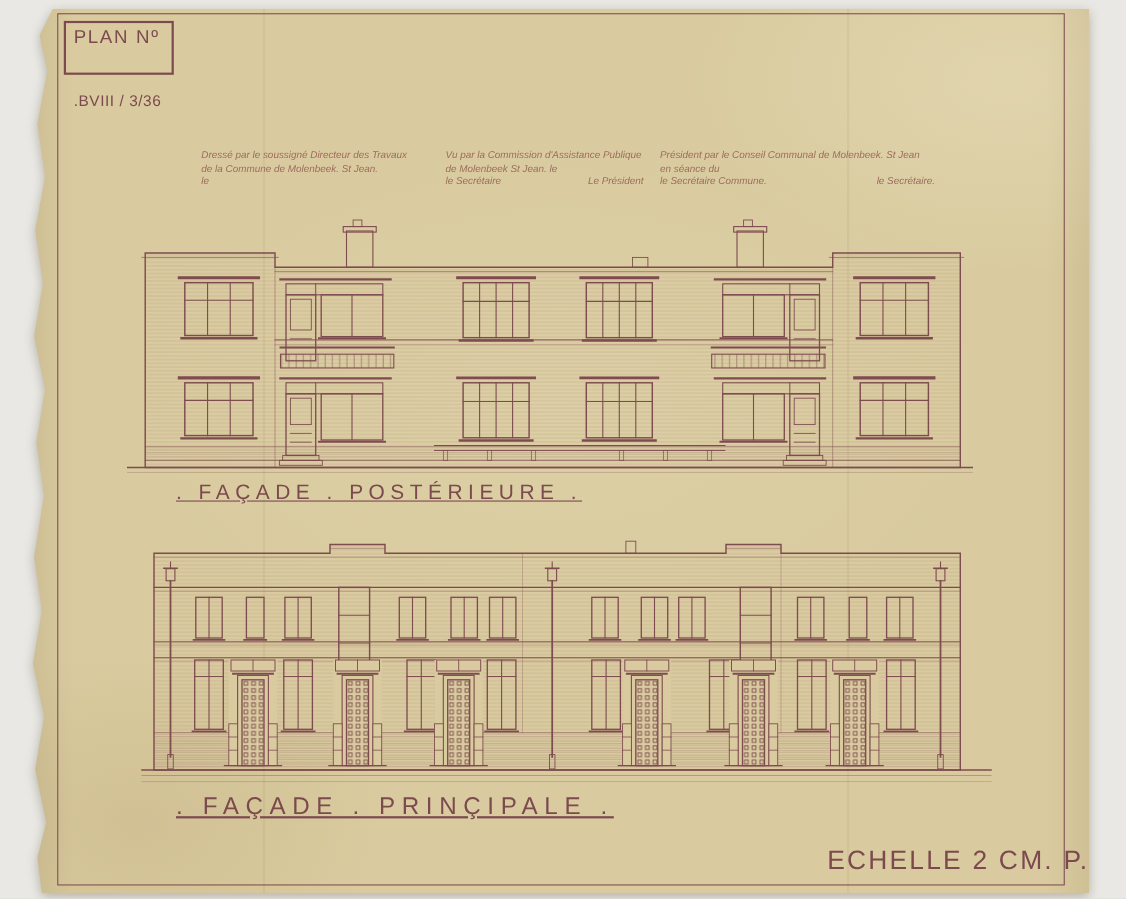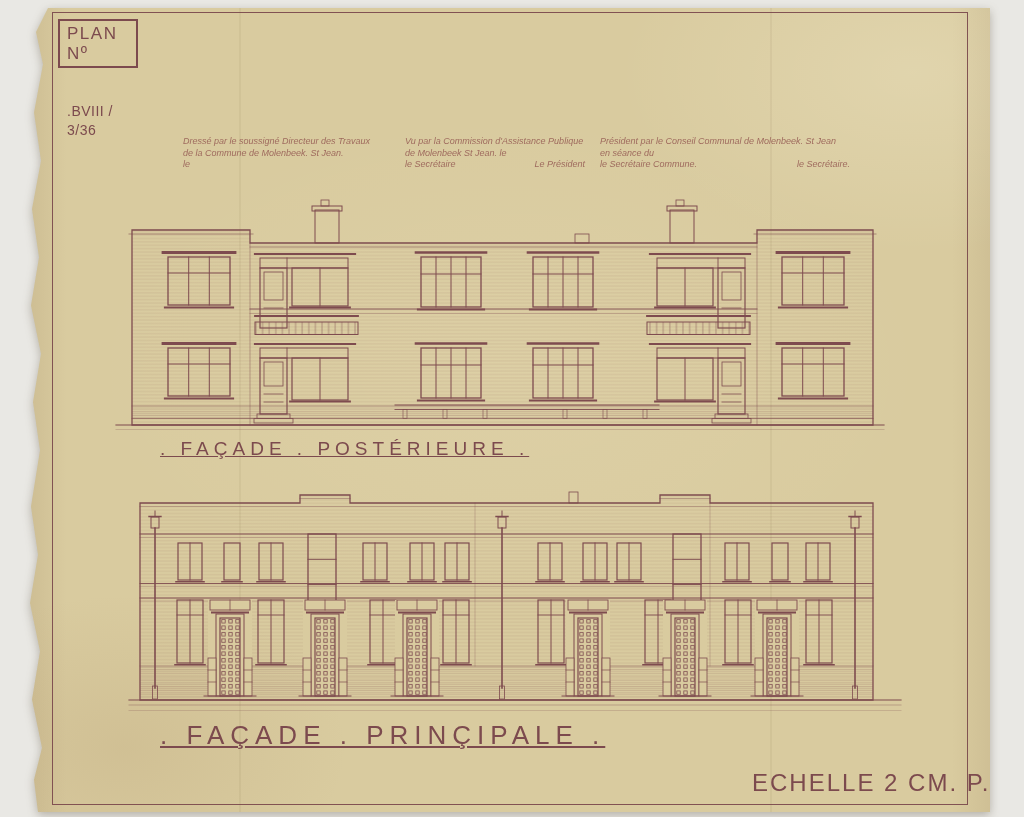--- a/index.html
+++ b/index.html
@@ -12,41 +12,41 @@
       radial-gradient(ellipse 320px 220px at 10% 92%, rgba(146,110,70,.12), rgba(146,110,70,0) 70%),
       radial-gradient(ellipse 420px 260px at 92% 8%, rgba(255,250,228,.20), rgba(255,250,228,0) 70%),
       radial-gradient(ellipse 560px 340px at 50% 45%, rgba(255,246,220,.10), rgba(255,246,220,0) 75%),
       linear-gradient(90deg, rgba(120,90,60,.12), rgba(120,90,60,0) 4%, rgba(120,90,60,0) 96%, rgba(120,90,60,.10));
     clip-path:polygon(20px 0, 100% 0, 100% 100%, 10px 100%, 6px 96%, 14px 92%, 4px 86%, 12px 80%,
       2px 74%, 10px 68%, 3px 62%, 12px 55%, 5px 49%, 13px 43%, 3px 37%, 11px 31%, 4px 25%,
       13px 19%, 6px 13%, 15px 7%, 8px 3%);}
   .crease-v{position:absolute;top:0;bottom:0;width:2px;background:rgba(90,60,40,.06);}
   .frame{position:absolute;left:24px;top:4px;width:914px;height:791px;
          border:1.6px solid rgba(122,72,76,.92);}
-  .plan-box{position:absolute;left:30px;top:11px;width:80px;height:49px;
+  .plan-box{position:absolute;left:30px;top:11px;width:100px;height:49px;
             border:2.2px solid #7c4a4e;color:#7c4a4e;box-sizing:border-box;
             padding:3px 5px 0 7px;}
   .plan-box .l1{font-size:17px;letter-spacing:1.5px;line-height:20px;}
   .plan-box .l2{font-size:14px;letter-spacing:0.5px;line-height:19px;margin-top:38px;}
   .title-block{position:absolute;left:210px;top:10px;width:600px;text-align:center;color:#7c4a4e;}
   .t1{font-size:20px;letter-spacing:4.5px;word-spacing:10px;margin-bottom:7px;}
   .t2{font-size:22px;letter-spacing:2.5px;word-spacing:4px;margin-bottom:6px;}
   .t3{font-size:22px;letter-spacing:3px;word-spacing:48px;margin-bottom:6px;}
   .t4{font-size:22px;letter-spacing:2.5px;word-spacing:9px;}
   .sig{position:absolute;top:128px;color:#9f6b5e;font-family:Liberation Sans, sans-serif;
        font-style:italic;font-size:9px;line-height:11.5px;}
   .sig .row{display:flex;justify-content:space-between;}
   .sig1{left:155px;width:215px;}
   .sig2{left:377px;width:180px;}
   .sig3{left:572px;width:250px;}
   .drawing1{position:absolute;left:82px;top:188px;width:780px;height:240px;}
   .drawing2{position:absolute;left:97px;top:480px;width:780px;height:235px;}
   .facade-label{position:absolute;color:#7c4a4e;white-space:nowrap;text-decoration:underline;}
   .lab1{left:132px;top:430px;font-size:19px;letter-spacing:5px;}
-  .lab2{left:132px;top:712px;font-size:26px;letter-spacing:6px;}
+  .lab2{left:132px;top:712px;font-size:22px;letter-spacing:6px;}
   .note{position:absolute;left:480px;top:440px;color:#a06c5f;font-size:7.5px;
         letter-spacing:1.2px;line-height:10px;}
   .note .n2{margin-left:14px;}
   .scale{position:absolute;left:724px;top:761px;color:#7c4a4e;font-size:24px;
          letter-spacing:2px;white-space:nowrap;}
 </style>
 </head>
 <body>
 
 <div id="canvas">

